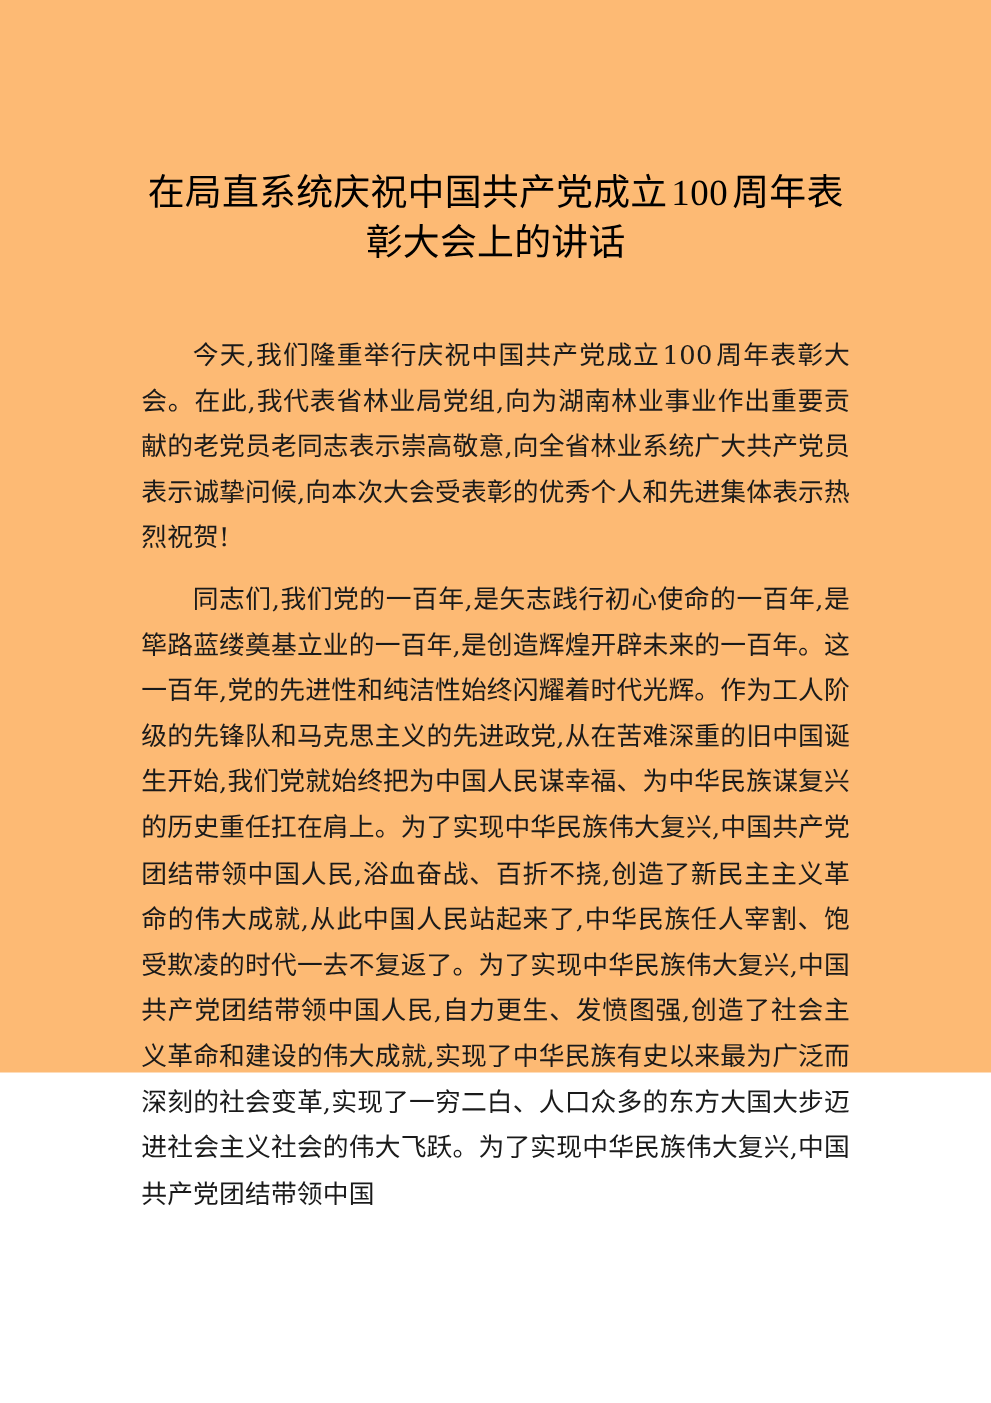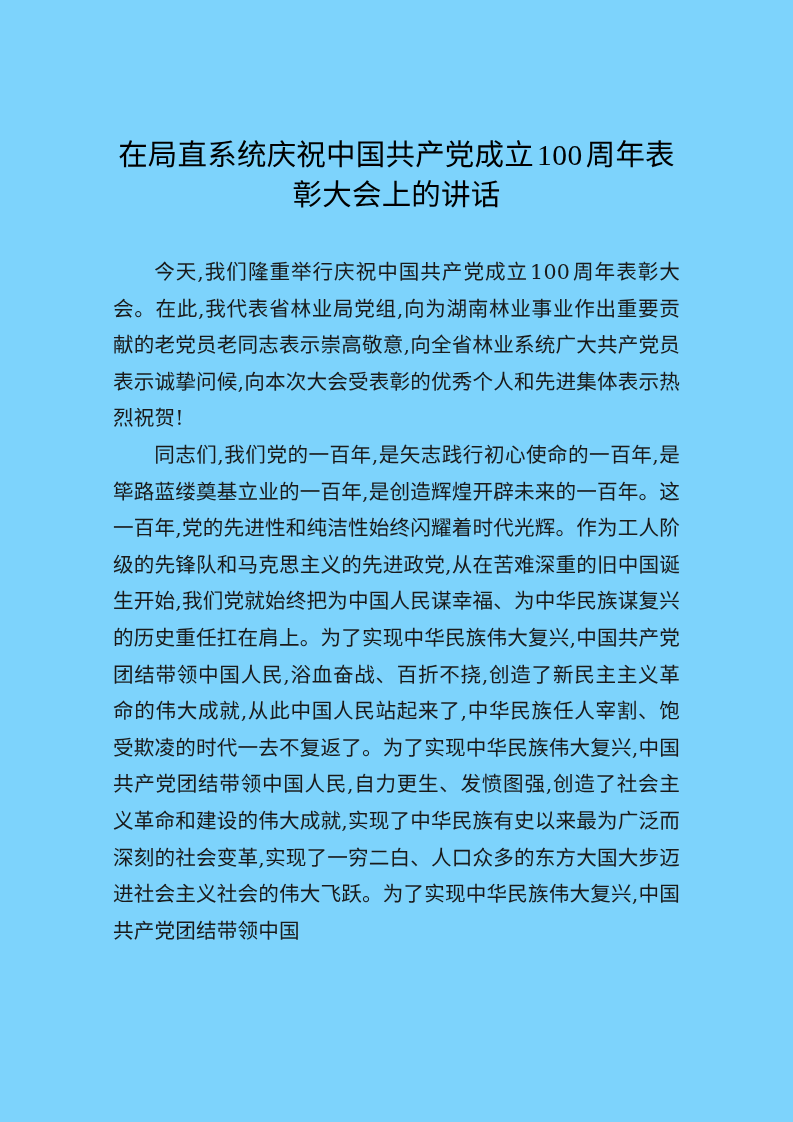--- a/index.html
+++ b/index.html
@@ -13,22 +13,22 @@
     height: 1122px;
     overflow: hidden;
     font-family: "Liberation Serif", "DejaVu Serif", serif;
     color: #000000;
     -webkit-font-smoothing: antialiased;
   }
 
   .page {
     position: relative;
     width: 793px;
-    height: 1122px;
-    background: #7dd3fc;
+    height: 858px;
+    background: #fdba74;
     box-sizing: border-box;
     padding: 12px;
   }
 
   .page-body {
     position: absolute;
     left: 113px;
     top: 0;
     width: 567px;
   }
@@ -70,20 +70,21 @@
     text-align: justify;
     text-justify: inter-character;
     text-align-last: left;
     letter-spacing: 0.15px;
     word-break: break-all;
     overflow-wrap: anywhere;
   }
 
   p.para.indent {
     text-indent: 2em;
+    margin-top: 12px;
   }
 
   p.para .num {
     padding: 0 2px;
     letter-spacing: 0.3px;
   }
 </style>
 </head>
 <body>
 

